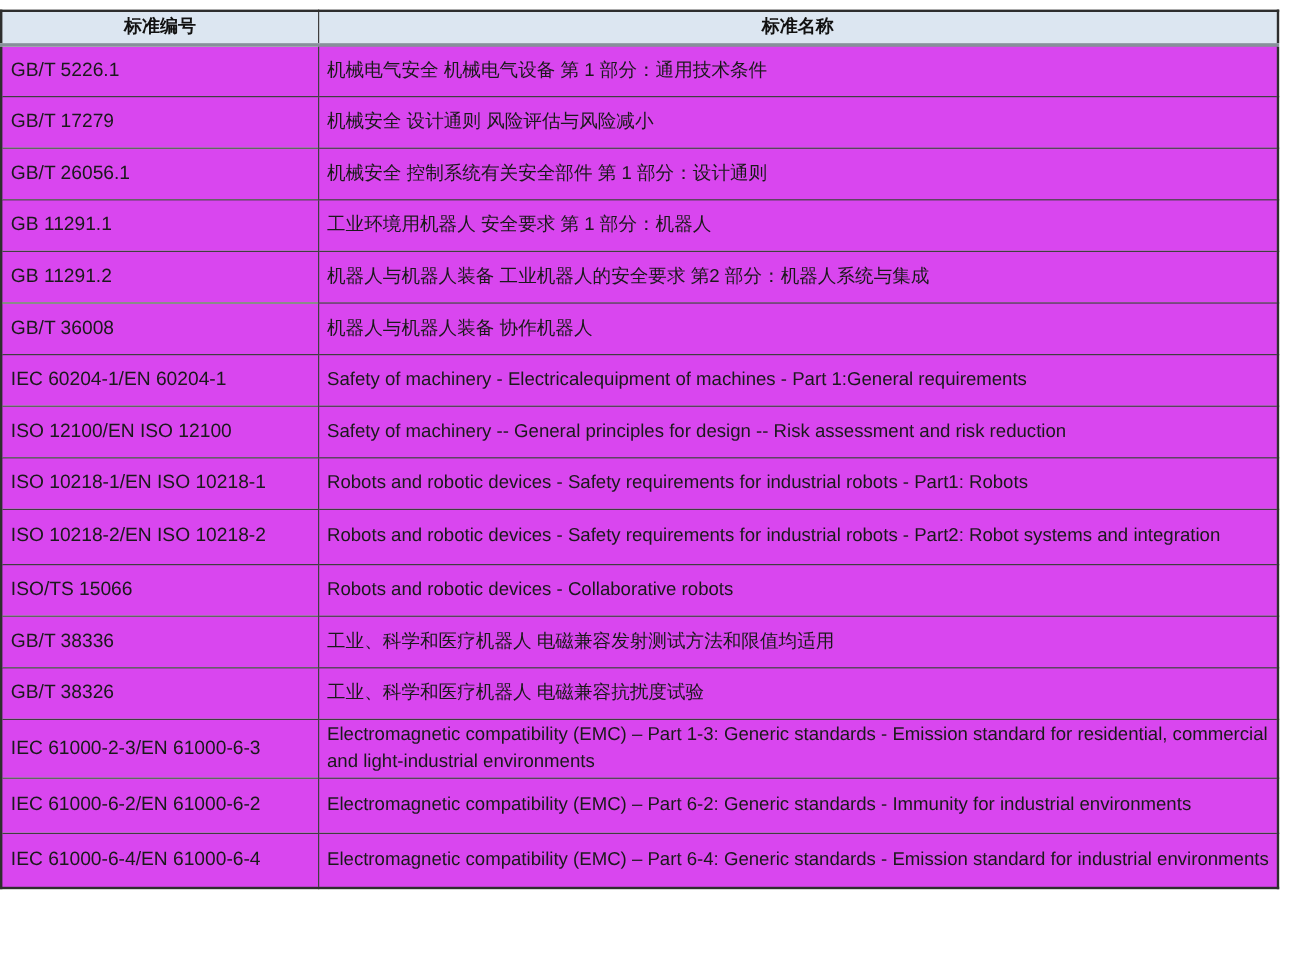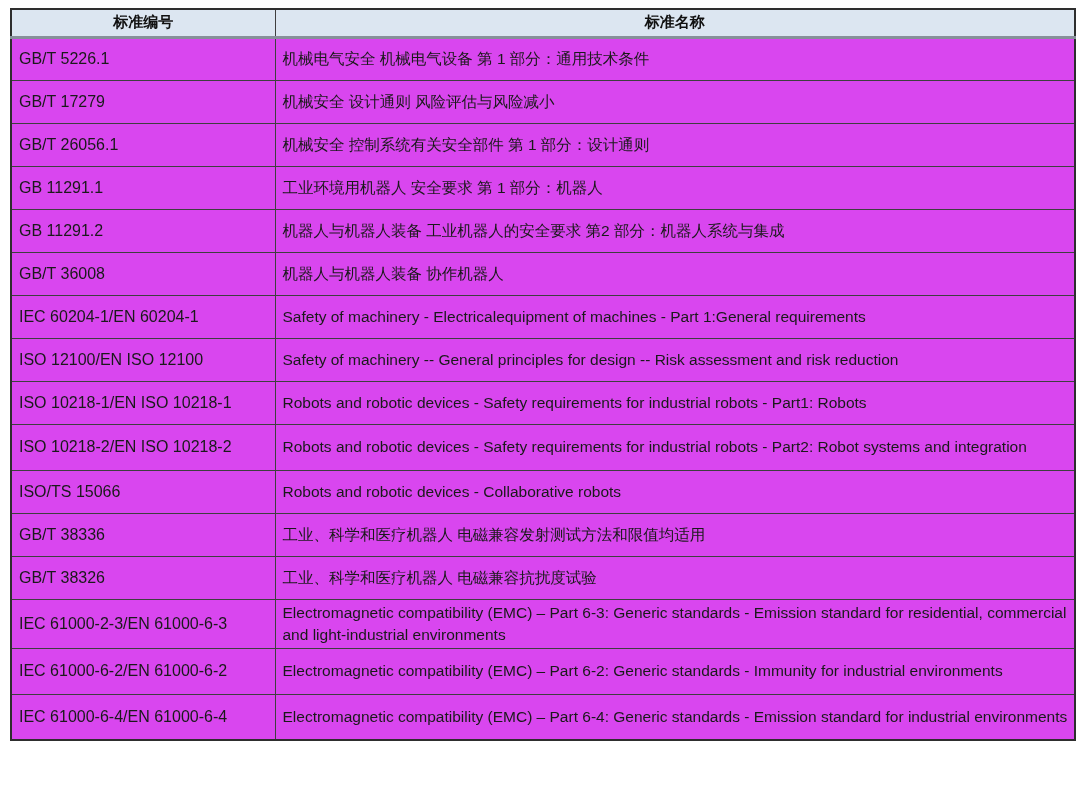--- a/index.html
+++ b/index.html
@@ -8,21 +8,21 @@
     background: #ffffff;
     width: 1080px;
     height: 812px;
     overflow: hidden;
     font-family: "Liberation Sans", "DejaVu Sans", sans-serif;
   }
   .page {
     width: 872px;
     height: 812px;
     box-sizing: border-box;
-    padding: 8px 8px 0 10px;
+    padding: 8px 8px 0 0;
   }
   table.standards {
     border-collapse: collapse;
     table-layout: fixed;
     width: 1064px;
     border: 2px solid #2e2e2e;
   }
   col.col-code { width: 264px; }
   col.col-name { width: 800px; }
   th, td {
@@ -119,21 +119,21 @@
       <tr class="single">
         <td class="code">GB/T 38336</td>
         <td class="name">工业、科学和医疗机器人 电磁兼容发射测试方法和限值均适用</td>
       </tr>
       <tr class="single">
         <td class="code">GB/T 38326</td>
         <td class="name">工业、科学和医疗机器人 电磁兼容抗扰度试验</td>
       </tr>
       <tr class="double">
         <td class="code">IEC 61000-2-3/EN 61000-6-3</td>
-        <td class="name">Electromagnetic compatibility (EMC) – Part 6-3: Generic standards - Emission standard for residential, commercial and light-industrial environments</td>
+        <td class="name">Electromagnetic compatibility (EMC) – Part 1-3: Generic standards - Emission standard for residential, commercial and light-industrial environments</td>
       </tr>
       <tr class="double">
         <td class="code">IEC 61000-6-2/EN 61000-6-2</td>
         <td class="name">Electromagnetic compatibility (EMC) – Part 6-2: Generic standards - Immunity for industrial environments</td>
       </tr>
       <tr class="double">
         <td class="code">IEC 61000-6-4/EN 61000-6-4</td>
         <td class="name">Electromagnetic compatibility (EMC) – Part 6-4: Generic standards - Emission standard for industrial environments</td>
       </tr>
     </tbody>

